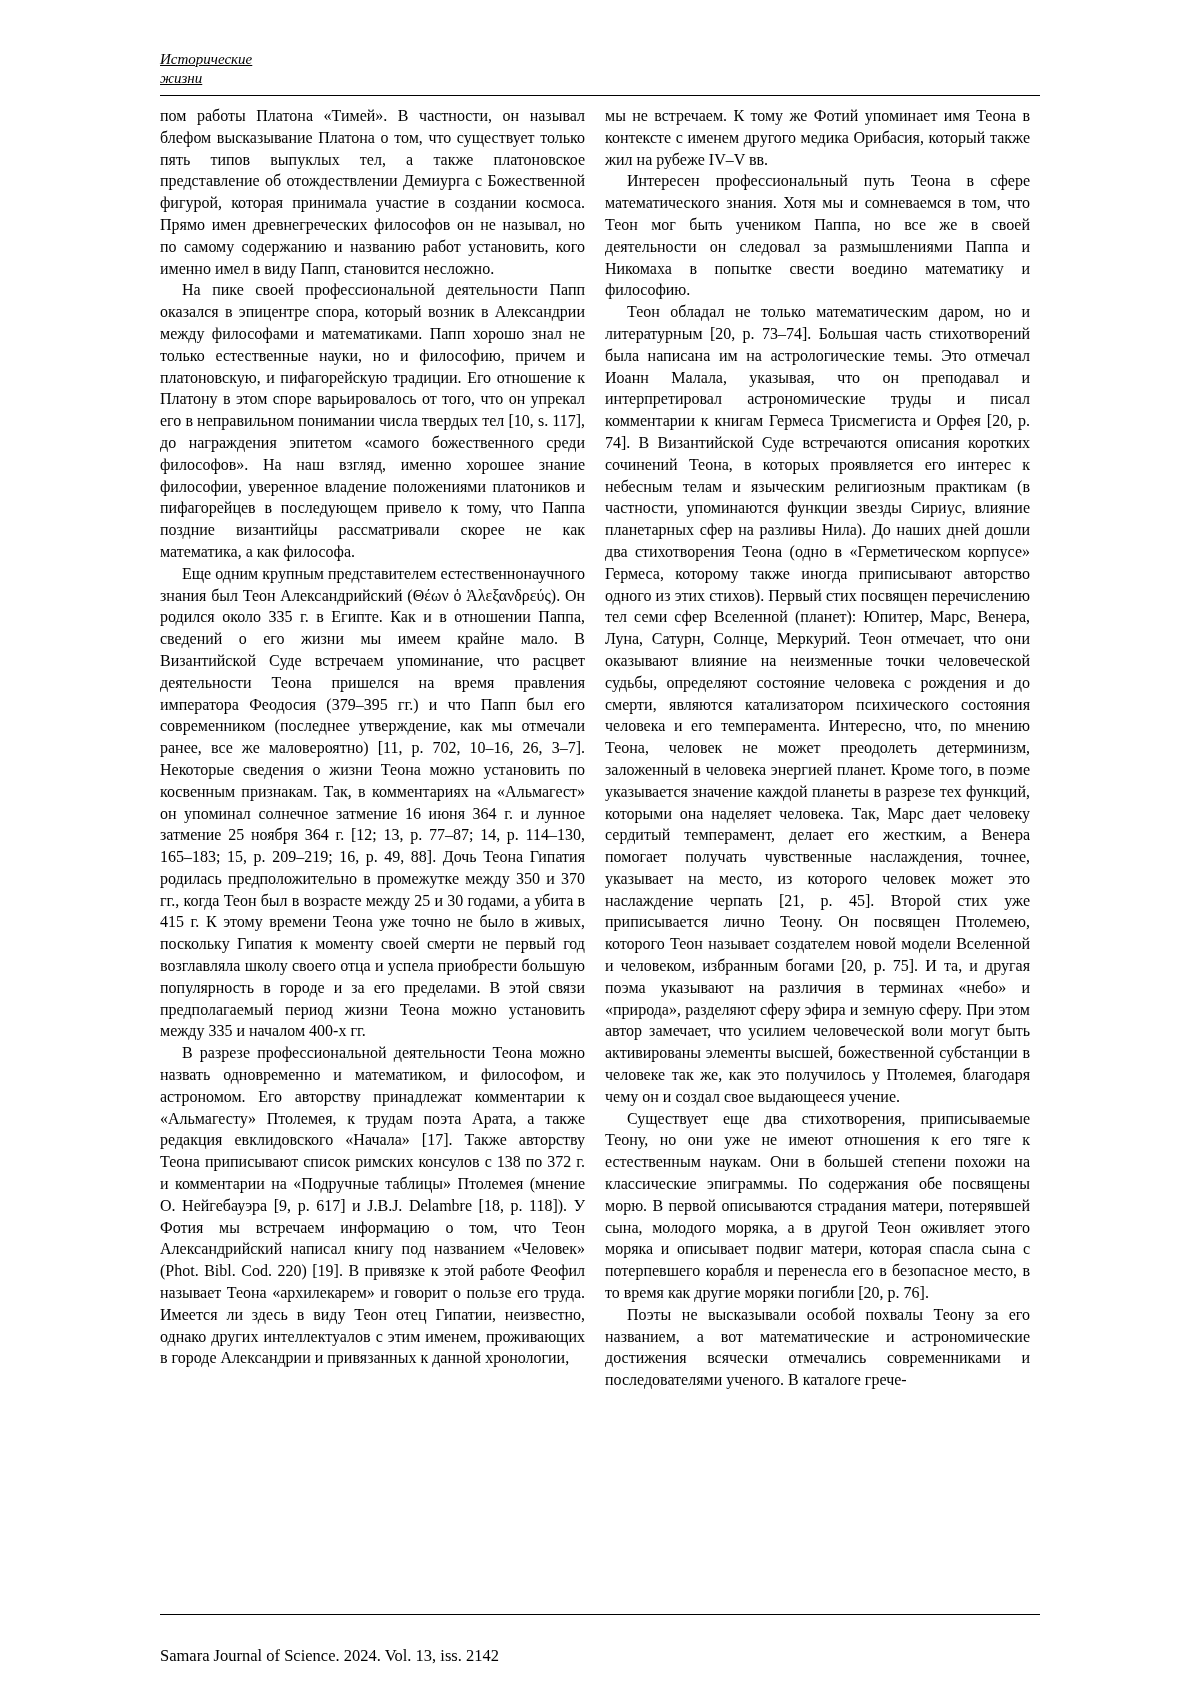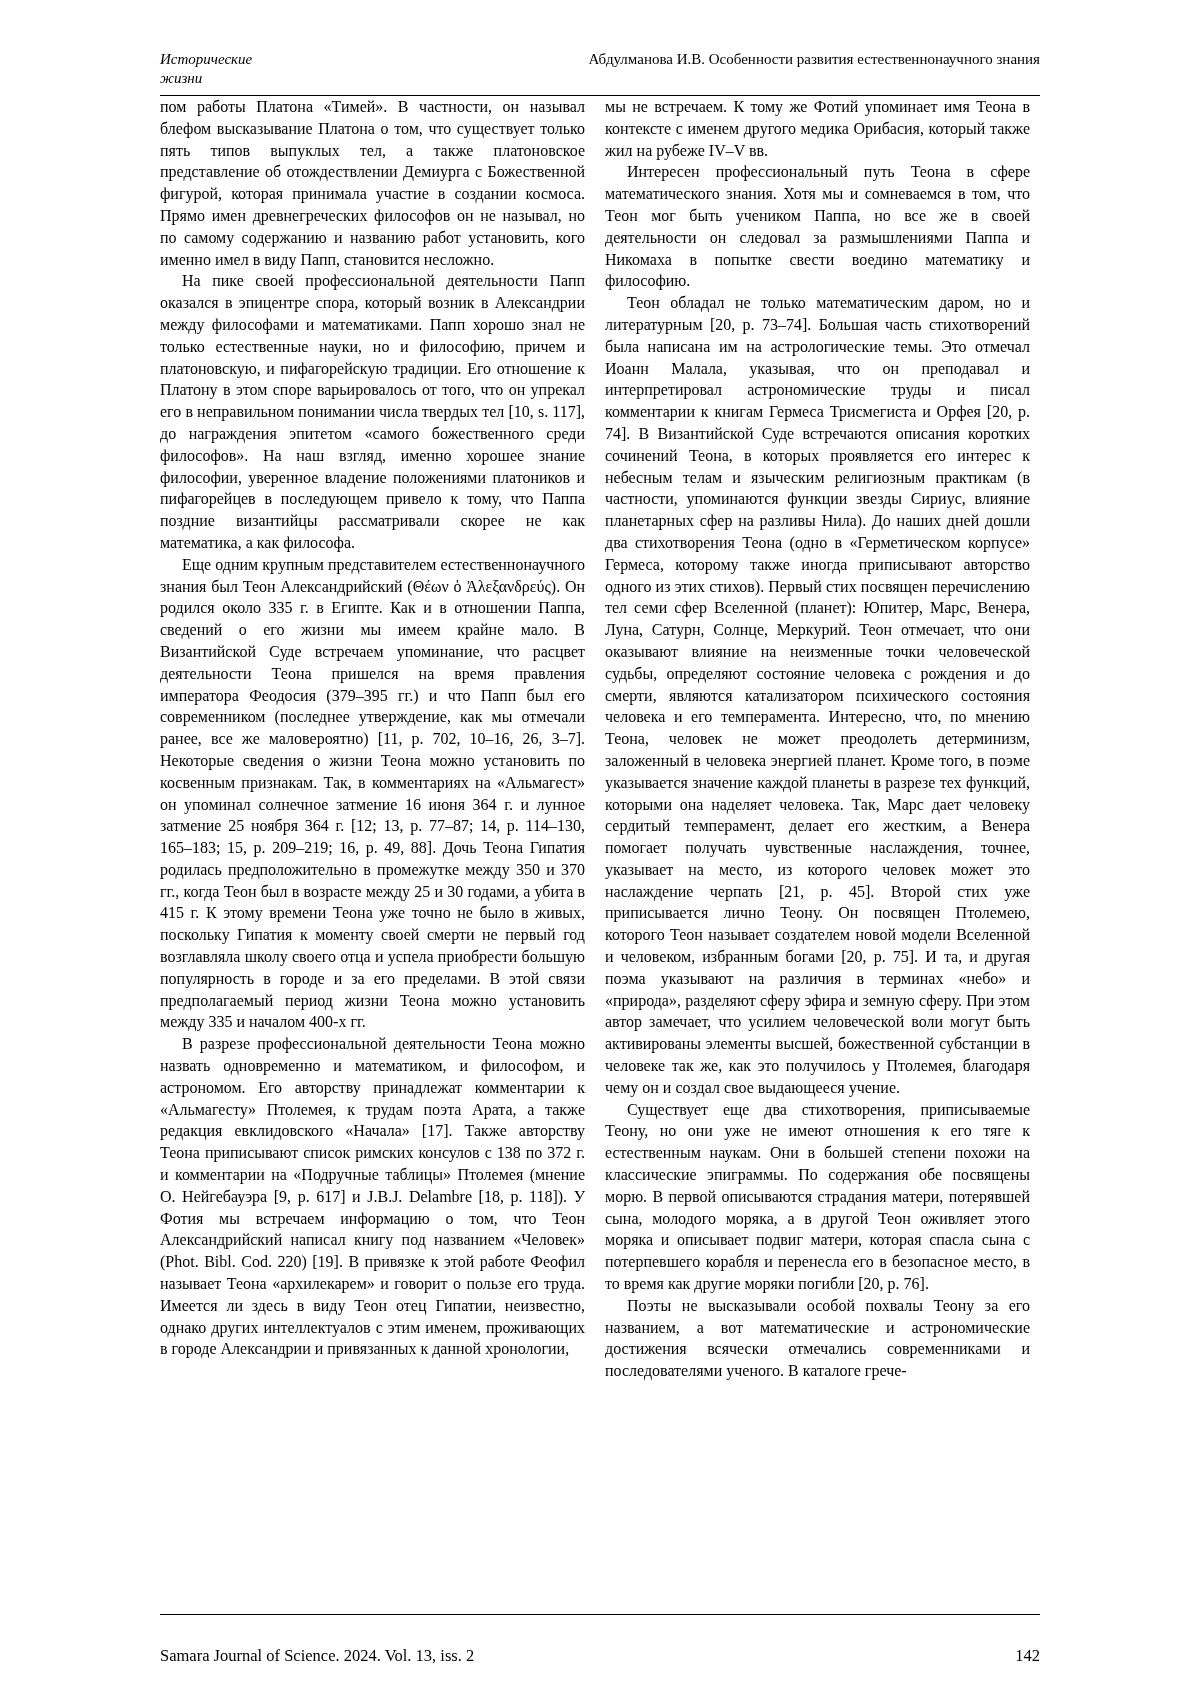--- a/index.html
+++ b/index.html
@@ -19,65 +19,64 @@
     flex-direction: column;
   }
   .page-header {
     display: flex;
     justify-content: space-between;
     align-items: flex-start;
     font-size: 15px;
     line-height: 19px;
     padding-bottom: 7px;
   }
-  .header-left { font-style: italic; }
+  .header-left { font-style: italic; text-decoration: underline; }
   .header-right { text-align: right; }
   .rule {
     border: none;
     border-top: 1.6px solid #000000;
     width: 100%;
   }
   .columns {
     display: flex;
     gap: 20px;
+    margin-top: 9px;
     flex: 1 1 auto;
     overflow: hidden;
   }
   .col {
     width: 425px;
     text-align: justify;
     font-size: 16px;
     line-height: 21.8px;
     hyphens: auto;
     -webkit-hyphens: auto;
   }
   .col p { text-indent: 22px; }
   .col p.cont { text-indent: 0; }
   .page-footer { margin-top: auto; }
   .footer-row {
     display: flex;
-    justify-content: space-between;
     font-size: 16.5px;
     line-height: 22px;
     padding-top: 6px;
     margin-top: 24px;
   }
 </style>
 </head>
 <body>
 
 <div class="page">
 
   <header class="page-header">
     <div class="header-left">
       <div>Исторические</div>
       <div>жизни</div>
     </div>
     <div class="header-right">
-      <div>Абдулманова И.В. Особенности развития естественнонаучного знания</div>
     </div>
   </header>
 
   <hr class="rule">
 
   <main class="columns">
     <div class="col">
       <p class="cont">пом работы Платона «Тимей». В частности, он называл блефом высказывание Платона о том, что существует только пять типов выпуклых тел, а также платоновское представление об отождествлении Демиурга с Божественной фигурой, которая принимала участие в создании космоса. Прямо имен древнегреческих философов он не называл, но по самому содержанию и названию работ установить, кого именно имел в виду Папп, становится несложно.</p>
       <p>На пике своей профессиональной деятельности Папп оказался в эпицентре спора, который возник в Александрии между философами и математиками. Папп хорошо знал не только естественные науки, но и философию, причем и платоновскую, и пифагорейскую традиции. Его отношение к Платону в этом споре варьировалось от того, что он упрекал его в неправильном понимании числа твердых тел [10, s. 117], до награждения эпитетом «самого божественного среди философов». На наш взгляд, именно хорошее знание философии, уверенное владение положениями платоников и пифагорейцев в последующем привело к тому, что Паппа поздние византийцы рассматривали скорее не как математика, а как философа.</p>
       <p>Еще одним крупным представителем естественнонаучного знания был Теон Александрийский (Θέων ὁ Ἀλεξανδρεύς). Он родился около 335 г. в Египте. Как и в отношении Паппа, сведений о его жизни мы имеем крайне мало. В Византийской Суде встречаем упоминание, что расцвет деятельности Теона пришелся на время правления императора Феодосия (379–395 гг.) и что Папп был его современником (последнее утверждение, как мы отмечали ранее, все же маловероятно) [11, p. 702, 10–16, 26, 3–7]. Некоторые сведения о жизни Теона можно установить по косвенным признакам. Так, в комментариях на «Альмагест» он упоминал солнечное затмение 16 июня 364 г. и лунное затмение 25 ноября 364 г. [12; 13, p. 77–87; 14, p. 114–130, 165–183; 15, p. 209–219; 16, p. 49, 88]. Дочь Теона Гипатия родилась предположительно в промежутке между 350 и 370 гг., когда Теон был в возрасте между 25 и 30 годами, а убита в 415 г. К этому времени Теона уже точно не было в живых, поскольку Гипатия к моменту своей смерти не первый год возглавляла школу своего отца и успела приобрести большую популярность в городе и за его пределами. В этой связи предполагаемый период жизни Теона можно установить между 335 и началом 400-х гг.</p>

